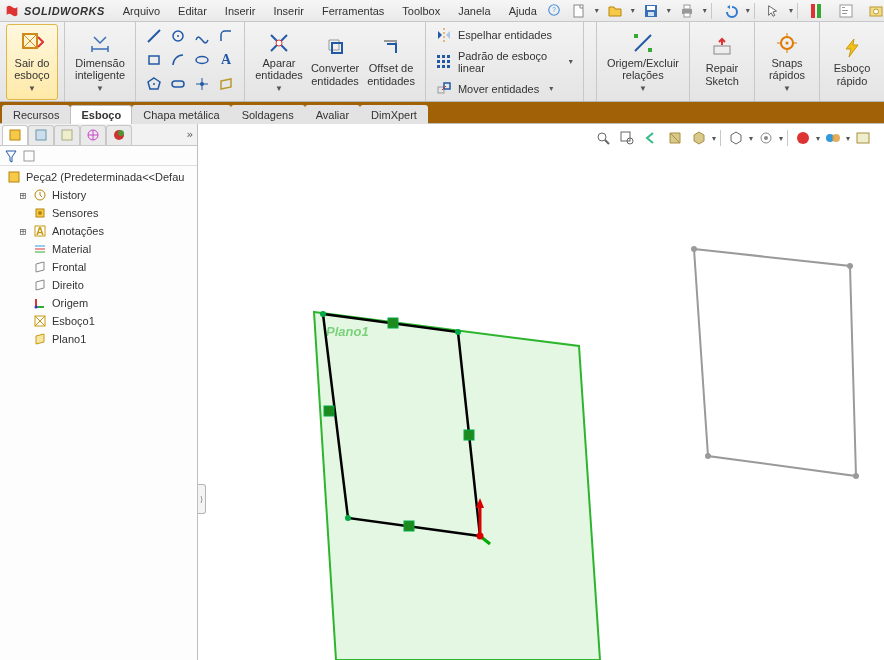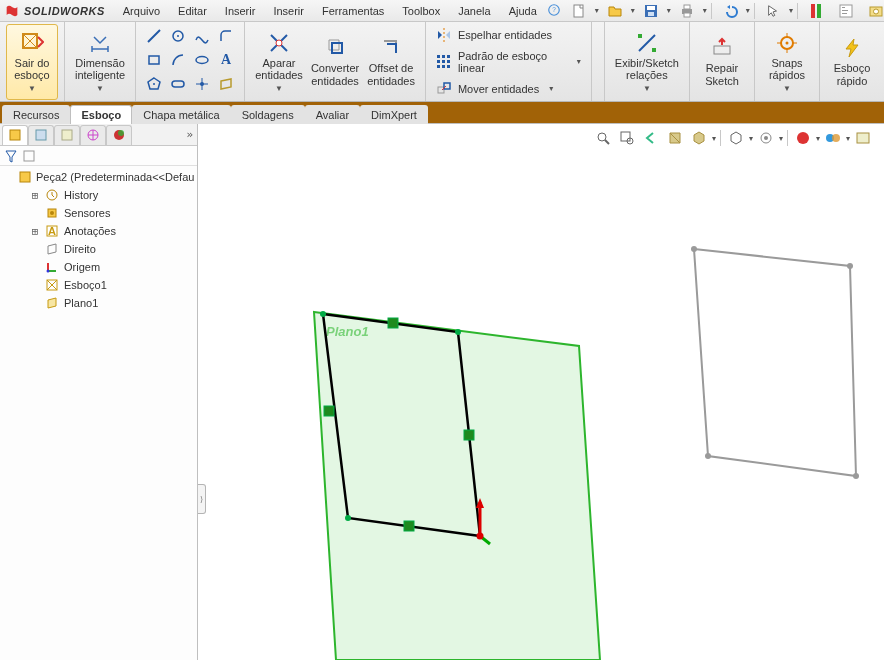--- a/index.html
+++ b/index.html
@@ -29,21 +29,21 @@
   .cmdtab{padding:3px 10px;border:1px solid transparent;border-bottom:none;background:#e3e3e3;border-radius:3px 3px 0 0;position:relative;bottom:-1px;cursor:default}
   .cmdtab.active{background:#fff;border-color:#bfbfbf;font-weight:bold}
   
   .main{display:flex;height:calc(100% - 22px - 80px - 22px)}
   .leftpanel{width:198px;border-right:1px solid #bfbfbf;background:#fdfdfd;display:flex;flex-direction:column}
   .paneltabs{height:22px;display:flex;align-items:center;gap:0;border-bottom:1px solid #c8c8c8;background:#f2f2f2;padding-left:2px}
   .ptab{width:26px;height:20px;display:flex;align-items:center;justify-content:center;border:1px solid #c8c8c8;border-bottom:none;background:#eaeaea;border-radius:3px 3px 0 0}
   .ptab.active{background:#fff}
   .paneltabs .expand{margin-left:auto;margin-right:4px;font-family:monospace;color:#555}
   .filterrow{height:20px;display:flex;align-items:center;border-bottom:1px solid #e0e0e0;padding-left:4px;gap:4px}
-  .tree{flex:1;overflow:auto;padding:2px 16px}
+  .tree{flex:1;overflow:auto;padding:2px 4px}
   .treeitem{display:flex;align-items:center;gap:4px;padding:1px 2px;white-space:nowrap}
   .treeitem .exp{width:10px;text-align:center;font-family:monospace;color:#666}
   .treeitem .tico{width:16px;height:16px;display:flex;align-items:center;justify-content:center}
   .treeitem.root{font-weight:normal}
   .treeitem.child{padding-left:14px}
   
   .viewport{position:relative;flex:1;background:#fff;overflow:hidden}
   .viewtoolbar{position:absolute;top:4px;right:10px;display:flex;gap:2px;align-items:center}
   .vtbtn{width:22px;height:20px;display:flex;align-items:center;justify-content:center;border-radius:2px}
   .vtsep{width:1px;height:16px;background:#c8c8c8;margin:0 2px}
@@ -317,21 +317,21 @@
   <div class="rgroup" style="flex:1;border-right:1px solid #c8c8c8"></div>
   <div class="rgroup">
     <div class="bigbtn">
       <span class="ico">
           <svg width="24" height="24">
             <line x1="4" y1="20" x2="20" y2="4" stroke="#2259a6" stroke-width="2"></line>
             <rect x="3" y="3" width="4" height="4" fill="#3a3"></rect>
             <rect x="17" y="17" width="4" height="4" fill="#3a3"></rect>
           </svg>
         </span>
-      <span style="white-space:pre-line">Exibir/Sketch
+      <span style="white-space:pre-line">Origem/Excluir
 relações</span>
       <span style="font-size:8px;color:#555">▼</span>
     </div>
   </div>
   <div class="rgroup">
     <div class="bigbtn">
       <span class="ico">
           <svg width="24" height="24">
             <rect x="4" y="10" width="16" height="8" fill="none" stroke="#888"></rect>
             <path d="M12 3v6M9 6l3-3 3 3" fill="none" stroke="#d33" stroke-width="2"></path>
@@ -456,20 +456,40 @@
                 <rect x="2" y="2" width="10" height="10" fill="#fff" stroke="#c79a11"></rect>
                 <text x="7" y="11" text-anchor="middle" font-size="10" fill="#c79a11" font-family="serif" font-weight="bold">A</text>
               </svg>
             </span>
             <span>Anotações</span>
           </div>
           <div class="treeitem child">
             <span class="exp"></span>
             <span class="tico">
               <svg width="14" height="14">
+                <line x1="2" y1="4" x2="12" y2="4" stroke="#39d"></line>
+                <line x1="2" y1="7" x2="12" y2="7" stroke="#d33"></line>
+                <line x1="2" y1="10" x2="12" y2="10" stroke="#3a3"></line>
+              </svg>
+            </span>
+            <span>Material <não especificado=""></não></span>
+          </div>
+          <div class="treeitem child">
+            <span class="exp"></span>
+            <span class="tico">
+              <svg width="14" height="14">
+                <path d="M3 4l8-2v8l-8 2z" fill="none" stroke="#888"></path>
+              </svg>
+            </span>
+            <span>Frontal</span>
+          </div>
+          <div class="treeitem child">
+            <span class="exp"></span>
+            <span class="tico">
+              <svg width="14" height="14">
                 <path d="M3 4l8-2v8l-8 2z" fill="none" stroke="#888"></path>
               </svg>
             </span>
             <span>Direito</span>
           </div>
           <div class="treeitem child">
             <span class="exp"></span>
             <span class="tico">
               <svg width="14" height="14">
                 <line x1="3" y1="11" x2="3" y2="3" stroke="#d33" stroke-width="2"></line>

